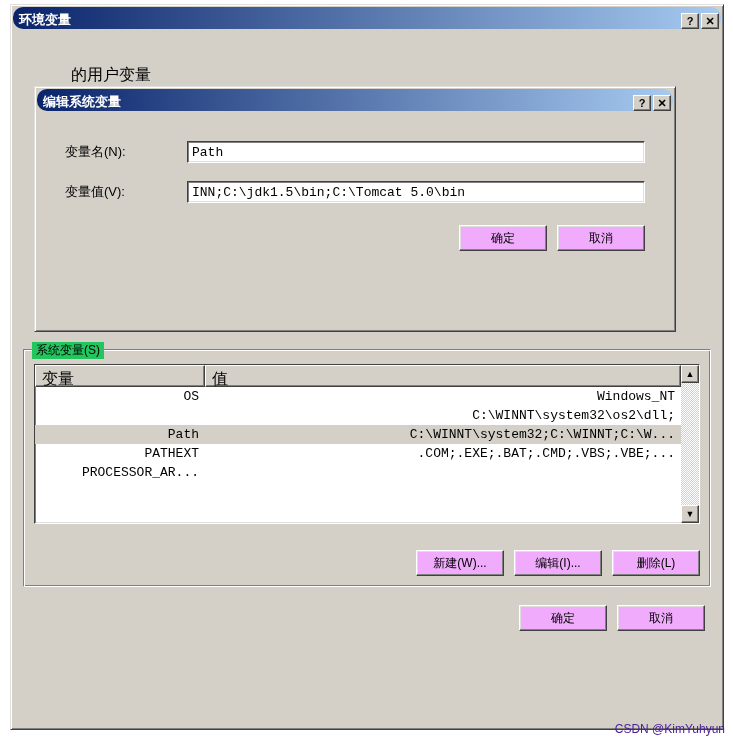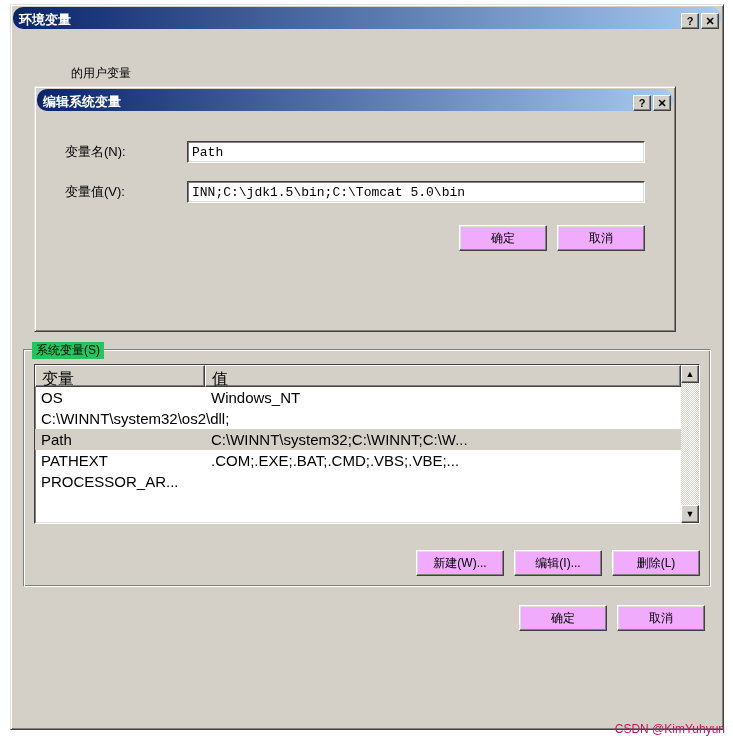--- a/index.html
+++ b/index.html
@@ -136,22 +136,23 @@
       border: 1px solid #404040;
       border-top-color: #fff;
       border-left-color: #fff;
       box-shadow: inset -1px -1px 0 #808080;
       padding: 3px 6px;
       font-size: 16px;
     }
     .col-var { width: 170px; }
     .col-val { flex: 1; }
     .listview-body {
-      font-family: Liberation Sans, sans-serif;
-      font-size: 15px;
+      font-family: Liberation Mono, monospace;
+      font-size: 13px;
+      text-align: right;
     }
     .listview-row {
       display: flex;
       padding: 1px 0;
     }
     .listview-row.selected {
       background: #d4d0c8;
     }
     .listview-cell {
       padding: 1px 6px;
@@ -178,31 +179,31 @@
       cursor: pointer;
     }
     .scroll-track {
       flex: 1;
       background: repeating-conic-gradient(#d4d0c8 0% 25%, #fff 0% 50%) 50% / 2px 2px;
     }
     .watermark {
       position: absolute;
       bottom: 2px;
       right: 8px;
-      color: #be185d;
+      color: #4c1d95;
       font-size: 12px;
       font-family: sans-serif;
     }
     #parent-window { left: 10px; top: 4px; width: 714px; height: 726px; }
     #edit-dialog { left: 34px; top: 86px; width: 642px; height: 246px; z-index: 10; }
     .hidden-top-text {
       position: absolute;
       top: 60px;
       left: 60px;
-      font-size: 12px;
+      font-size: 16px;
     }
   </style>
 </head>
 <body>
 
 <div class="window" id="parent-window">
   <div class="titlebar">
     <span class="titlebar-title">环境变量</span>
     <div class="titlebar-buttons">
       <div class="titlebar-btn">?</div>

